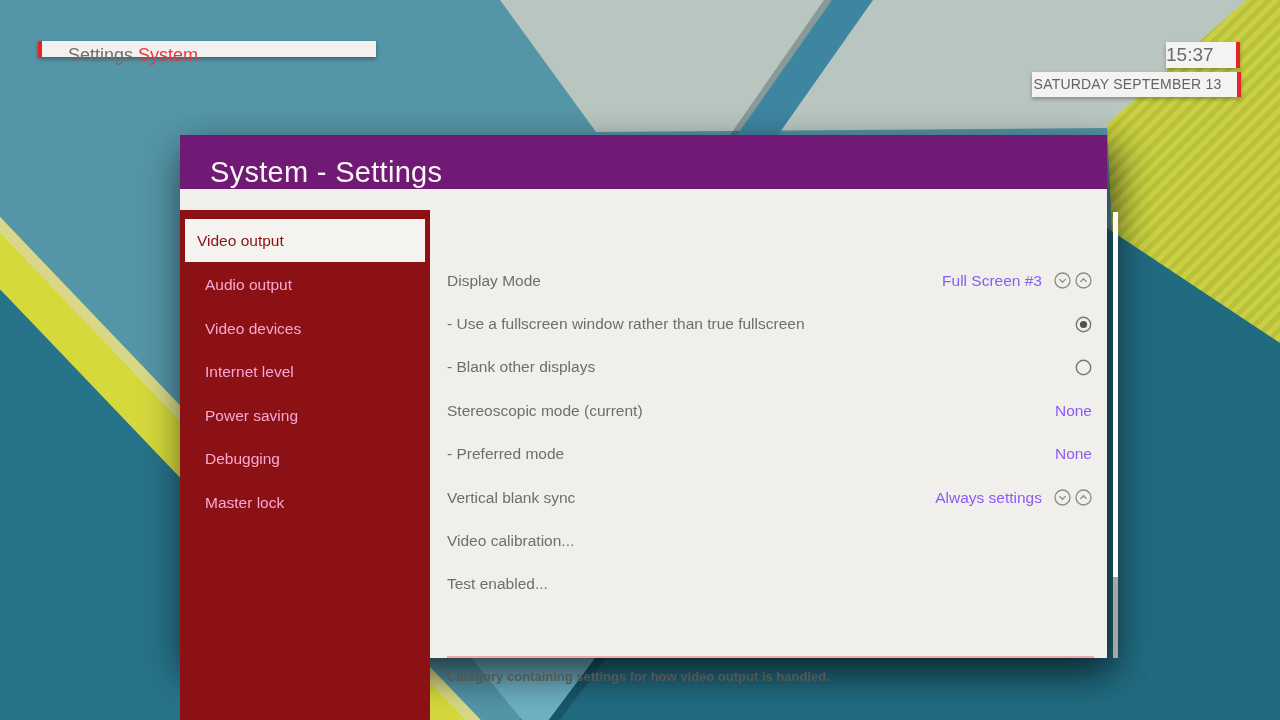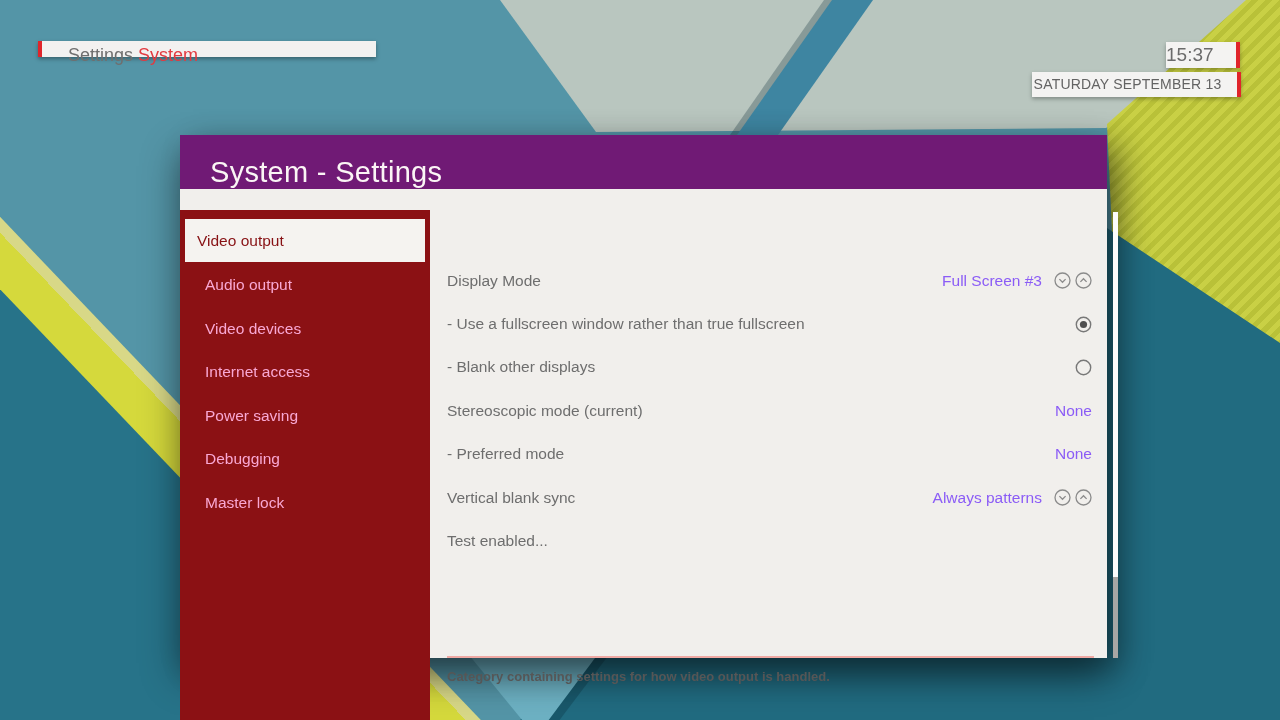--- a/index.html
+++ b/index.html
@@ -139,21 +139,21 @@
           <div class="side-item selected">
     <span>Video output</span>
   </div>
           <div class="side-item">
     <span>Audio output</span>
   </div>
           <div class="side-item">
     <span>Video devices</span>
   </div>
           <div class="side-item">
-    <span>Internet access</span>
+    <span>Internet level</span>
   </div>
           <div class="side-item">
     <span>Power saving</span>
   </div>
           <div class="side-item">
     <span>Debugging</span>
   </div>
           <div class="side-item">
     <span>Master lock</span>
   </div>
@@ -204,31 +204,36 @@
     <span class="val">None</span>
 
   </div>
           <div class="srow">
     <span class="lbl">- Preferred mode</span>
     <span class="val">None</span>
 
   </div>
           <div class="srow">
     <span class="lbl">Vertical blank sync</span>
-    <span class="val">Always patterns</span>
+    <span class="val">Always settings</span>
     <span class="ctl spinners">
       <svg width="17" height="17" viewBox="0 0 17 17">
         <circle cx="8.5" cy="8.5" r="7.5" fill="none" stroke="#8b8b8b" stroke-width="1.3"></circle>
         <polyline points="5.4,7.1 8.5,10.3 11.6,7.1" fill="none" stroke="#8b8b8b" stroke-width="1.3"></polyline>
       </svg>
       <svg width="17" height="17" viewBox="0 0 17 17">
         <circle cx="8.5" cy="8.5" r="7.5" fill="none" stroke="#8b8b8b" stroke-width="1.3"></circle>
         <polyline points="5.4,9.9 8.5,6.7 11.6,9.9" fill="none" stroke="#8b8b8b" stroke-width="1.3"></polyline>
       </svg>
     </span>
+
+  </div>
+          <div class="srow">
+    <span class="lbl">Video calibration...</span>
+    <span class="val"></span>
 
   </div>
           <div class="srow">
     <span class="lbl">Test enabled...</span>
     <span class="val"></span>
 
   </div>
         </div>
       <div class="divider"></div>
       <div class="category-desc">Category containing settings for how video output is handled.</div>

